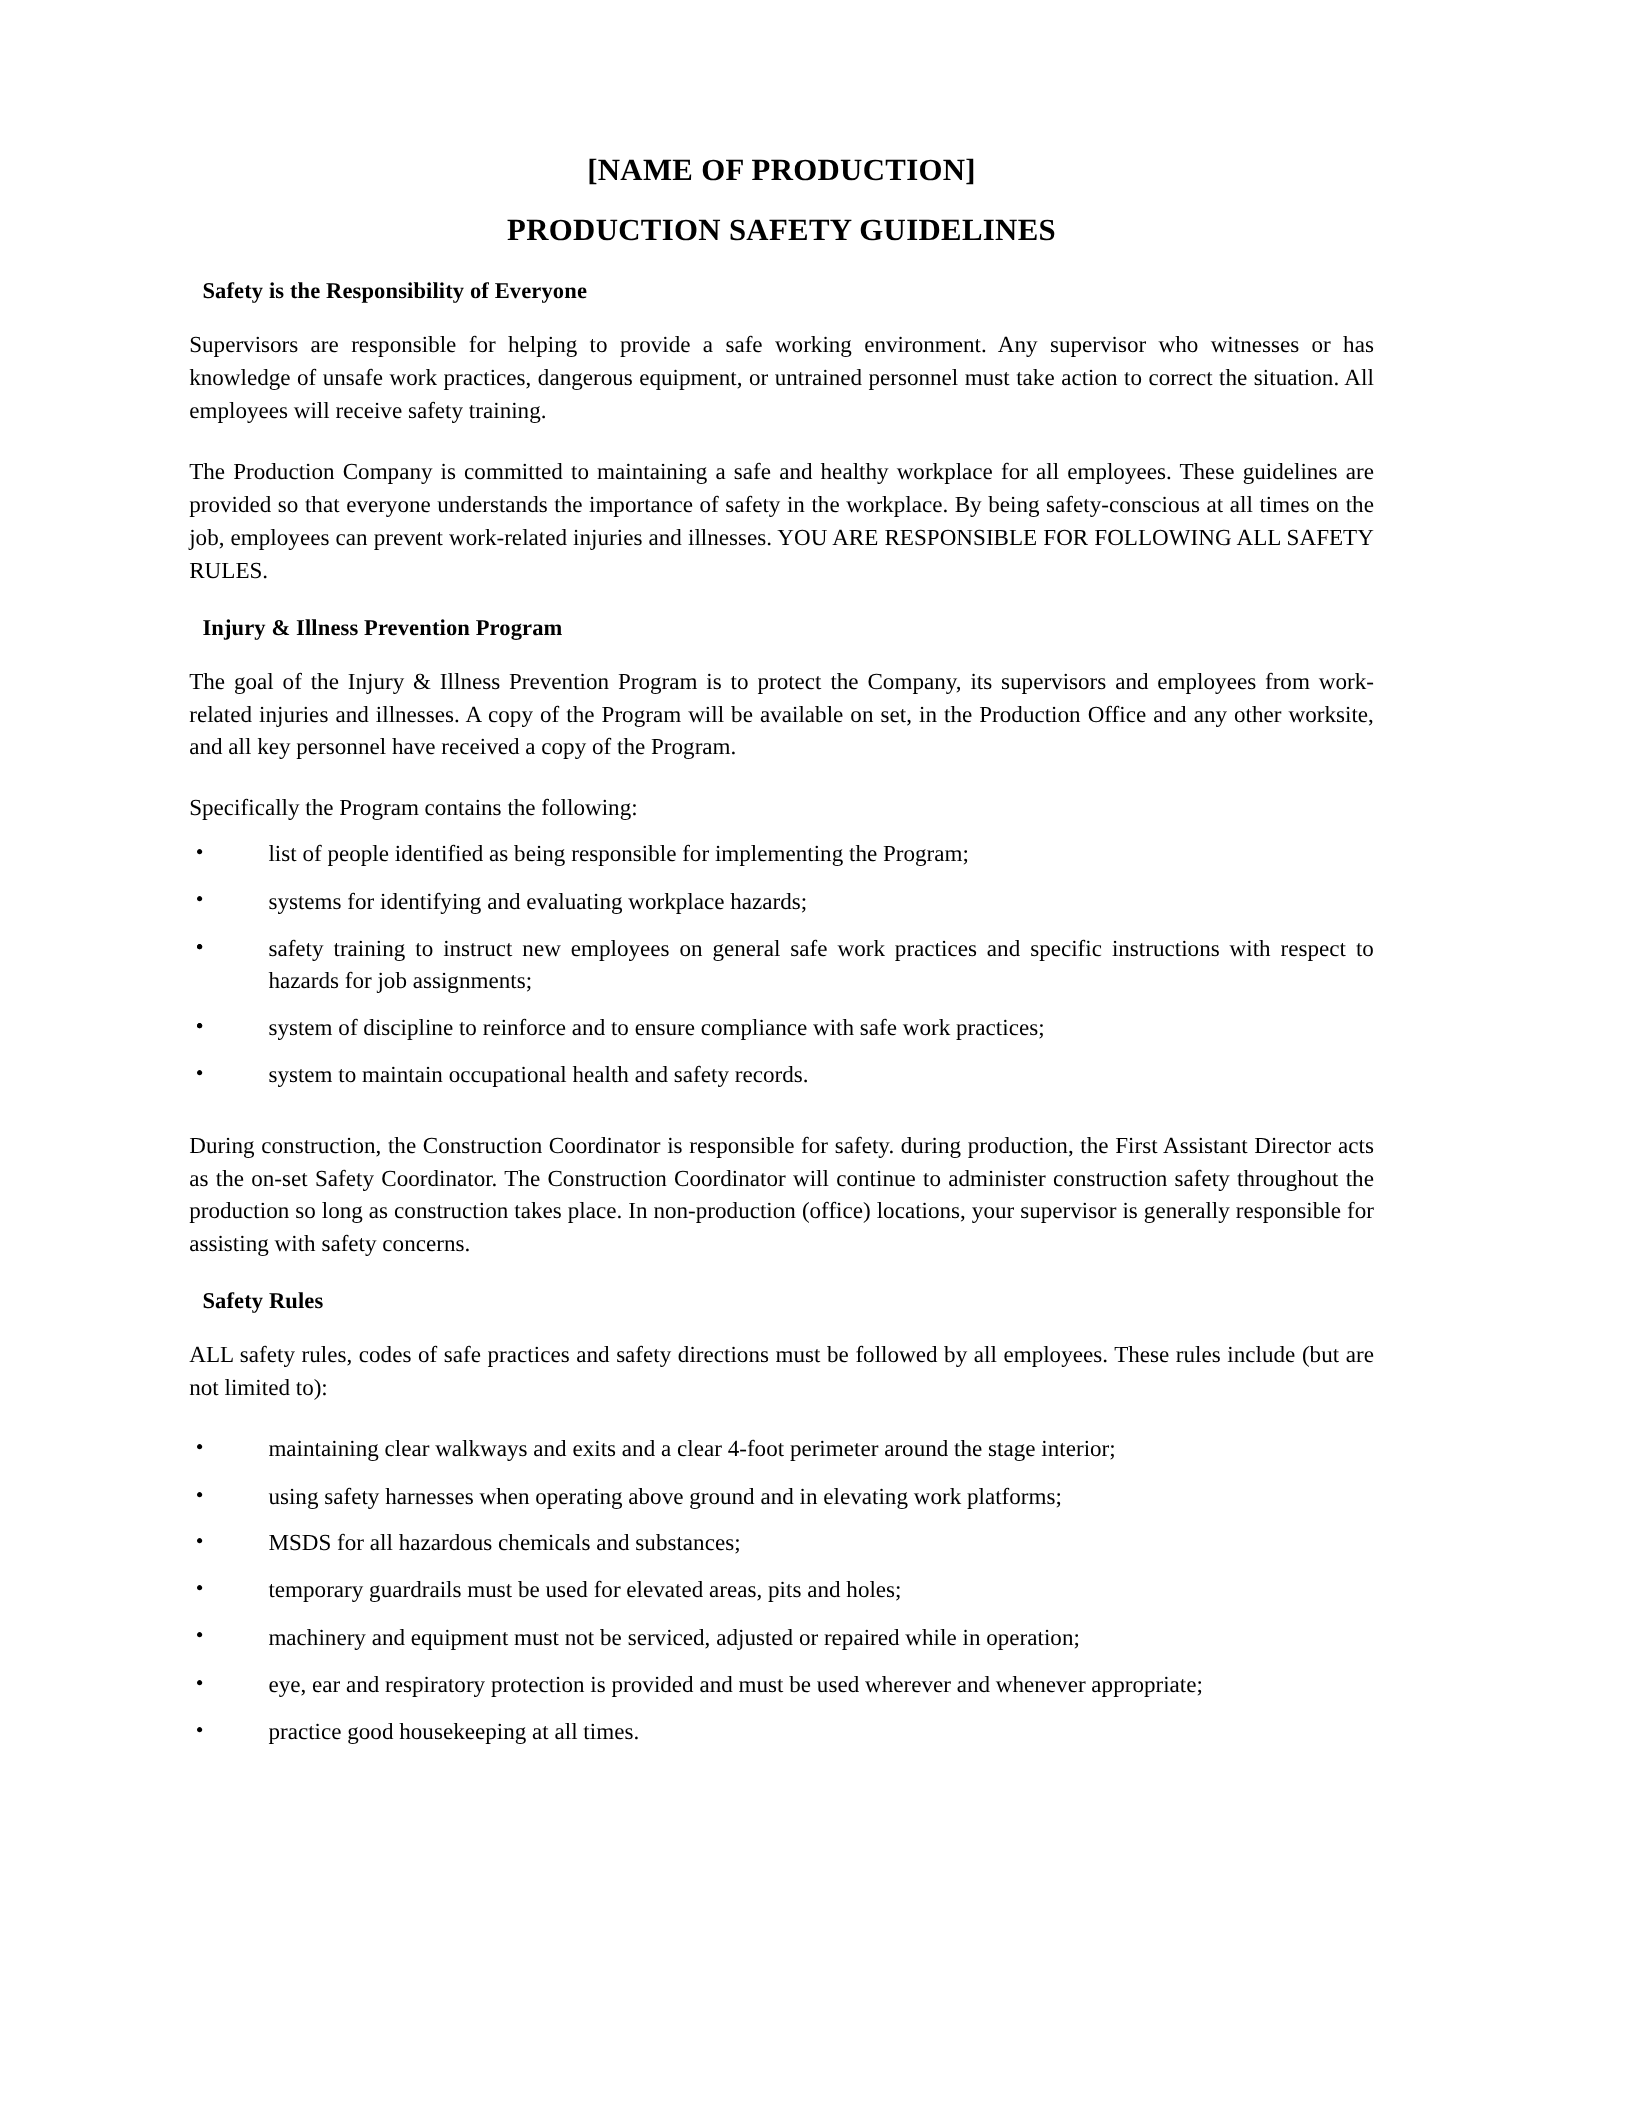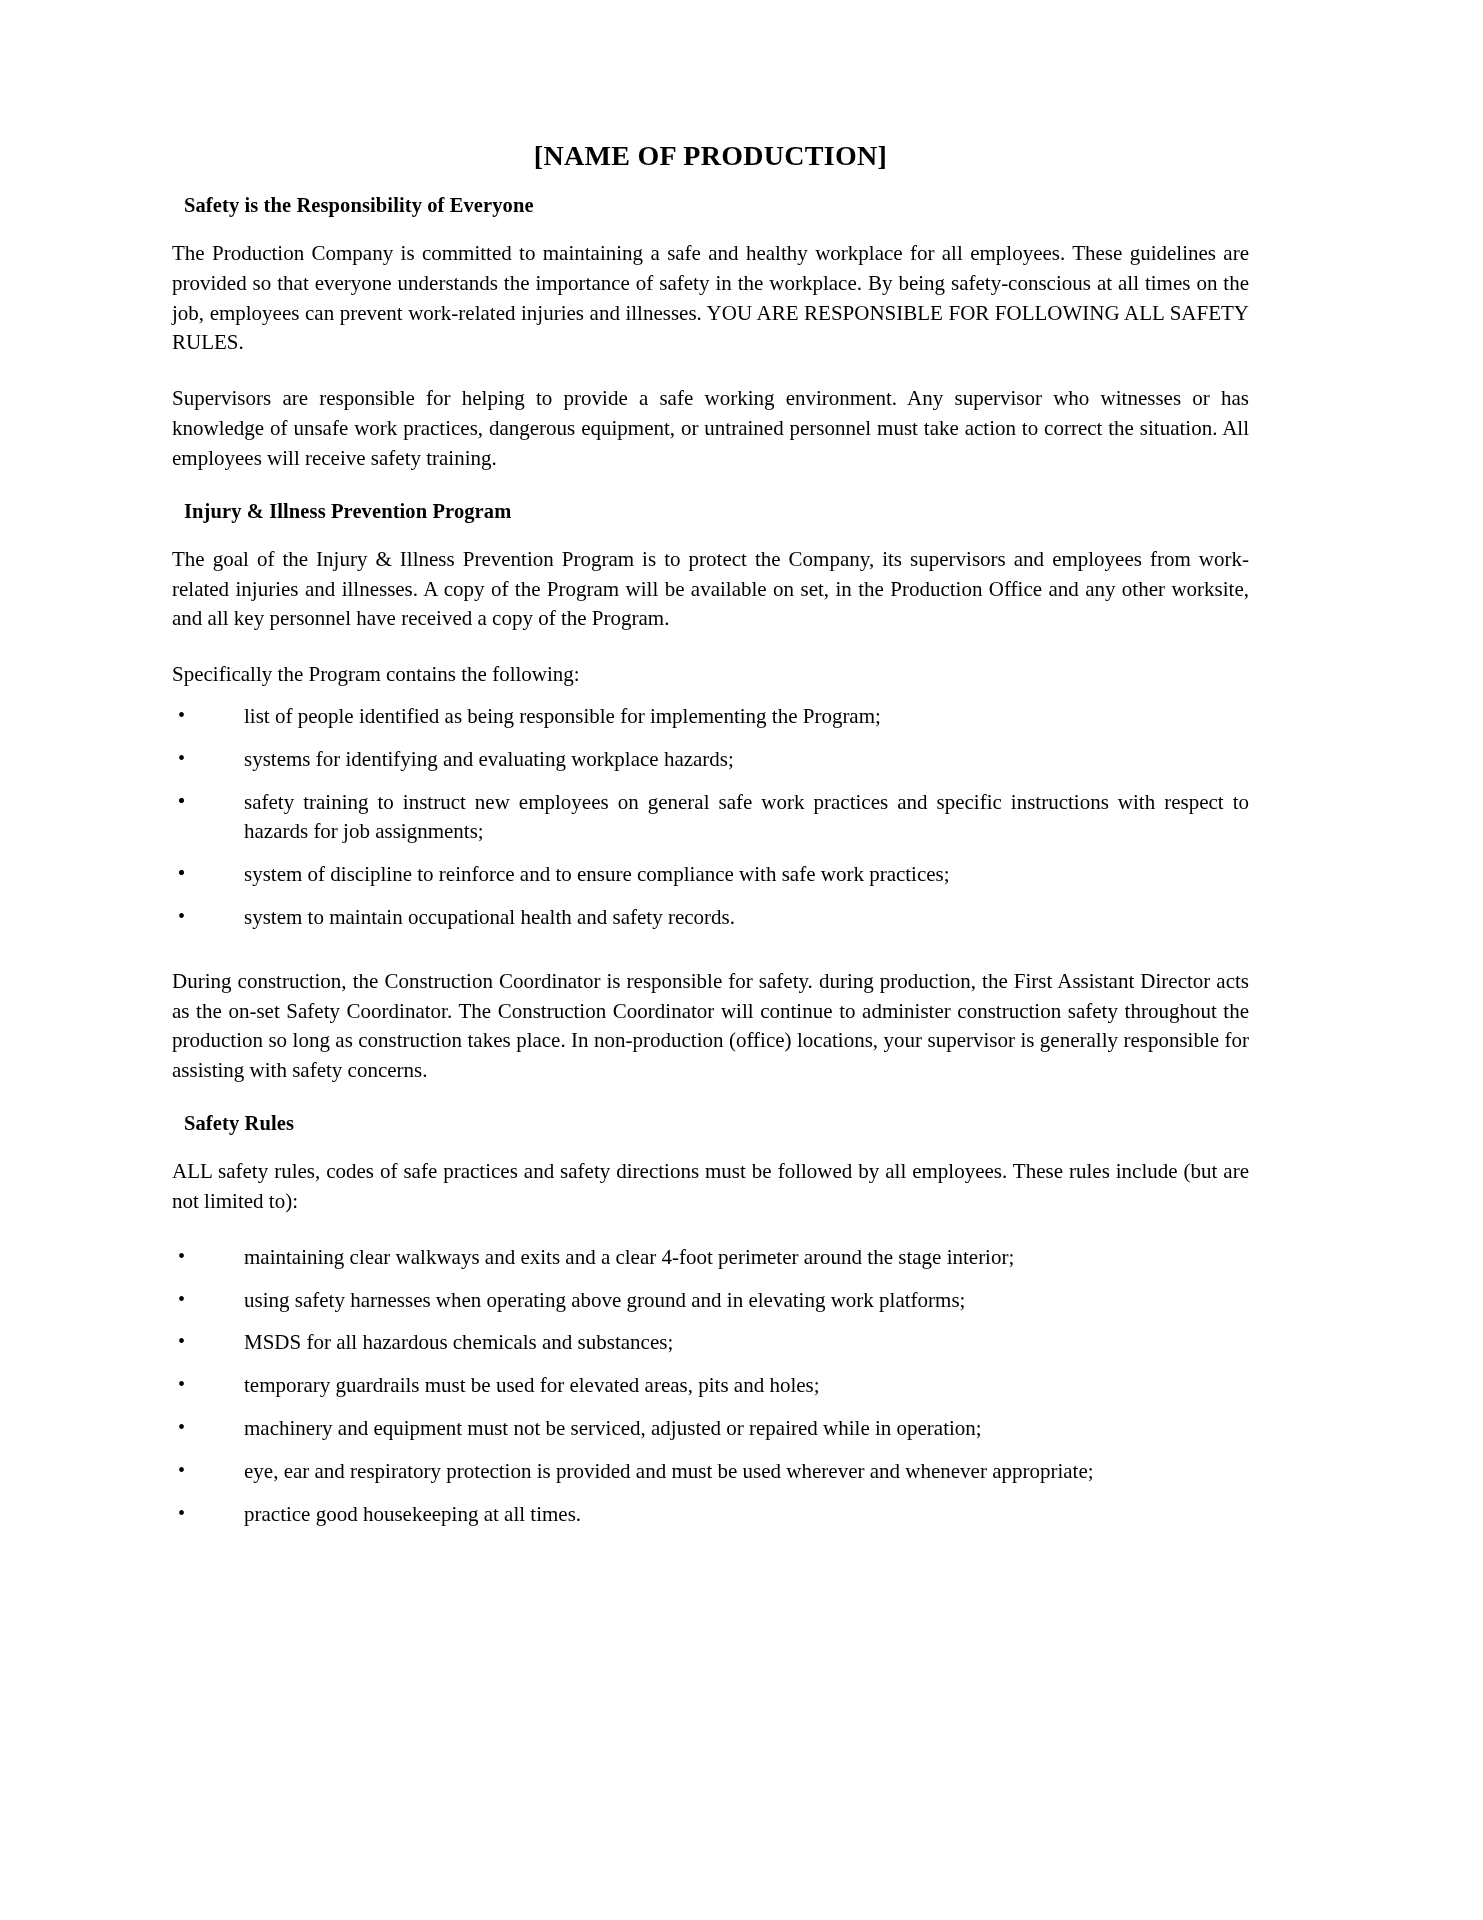--- a/index.html
+++ b/index.html
@@ -79,24 +79,25 @@
     line-height: 1.42;
   }
   .block-gap { height: 10px; }
 </style>
 </head>
 <body>
 
 <div class="page">
 
   <h1 class="doc-title">[NAME OF PRODUCTION]</h1>
+  <h2 class="doc-subtitle">PRODUCTION SAFETY GUIDELINES</h2>
 
   <h3 class="section-heading">Safety is the Responsibility of Everyone</h3>
+  <p class="body-text">Supervisors are responsible for helping to provide a safe working environment. Any supervisor who witnesses or has knowledge of unsafe work practices, dangerous equipment, or untrained personnel must take action to correct the situation. All employees will receive safety training.</p>
   <p class="body-text">The Production Company is committed to maintaining a safe and healthy workplace for all employees. These guidelines are provided so that everyone understands the importance of safety in the workplace. By being safety-conscious at all times on the job, employees can prevent work-related injuries and illnesses. YOU ARE RESPONSIBLE FOR FOLLOWING ALL SAFETY RULES.</p>
-  <p class="body-text">Supervisors are responsible for helping to provide a safe working environment. Any supervisor who witnesses or has knowledge of unsafe work practices, dangerous equipment, or untrained personnel must take action to correct the situation. All employees will receive safety training.</p>
 
   <h3 class="section-heading">Injury &amp; Illness Prevention Program</h3>
   <p class="body-text">The goal of the Injury &amp; Illness Prevention Program is to protect the Company, its supervisors and employees from work-related injuries and illnesses. A copy of the Program will be available on set, in the Production Office and any other worksite, and all key personnel have received a copy of the Program.</p>
   <p class="lead-in">Specifically the Program contains the following:</p>
 
   <ul class="bullets">
     <li>
       <span class="bullet-dot">•</span>
       <span>list of people identified as being responsible for implementing the Program;</span>
     </li>

